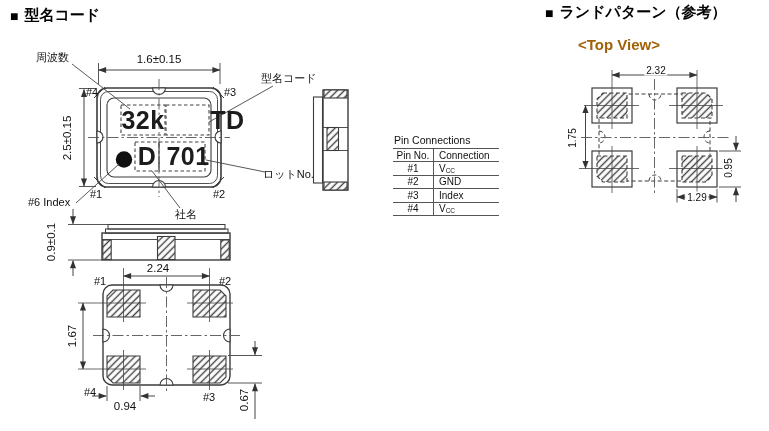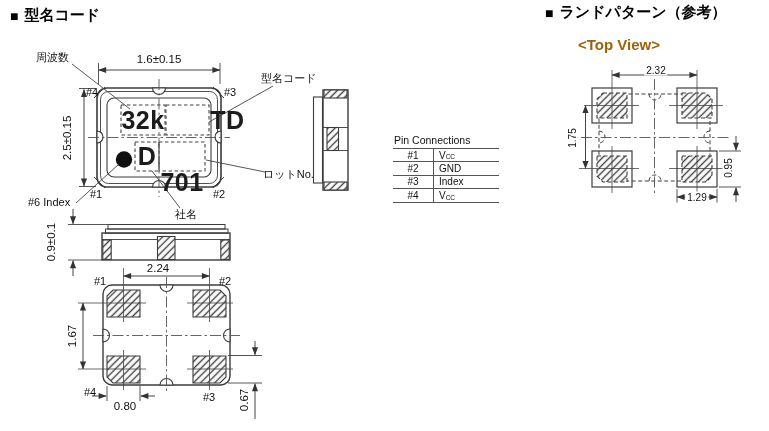--- a/index.html
+++ b/index.html
@@ -191,21 +191,21 @@
   </div>
   <div class="heading" style="left:545px;top:3px;">
     <span class="hm">■</span>
     <span class="ht">ランドパターン（参考）</span>
   </div>
   <div class="topview" style="left:578px;top:36px;">&lt;Top View&gt;</div>
 
   <div class="mark" style="left:121px;top:105px;width:44px;height:30px;">32k</div>
   <div class="mark" style="left:166px;top:105px;width:43px;height:30px;margin-left:40px;">TD</div>
   <div class="mark" style="left:135px;top:142px;width:24px;height:29px;">D</div>
-  <div class="mark" style="left:159px;top:142px;width:46px;height:29px;margin-top:26px;">701</div>
+  <div class="mark" style="left:165px;top:142px;width:46px;height:29px;">701</div>
 
   <div class="lbl" style="left:36px;top:51px;">周波数</div>
   <div class="lbl" style="left:261px;top:72px;">型名コード</div>
   <div class="lbl" style="left:263px;top:168px;">ロットNo.</div>
   <div class="lbl" style="left:175px;top:208px;">社名</div>
   <div class="lbl" style="left:28px;top:196px;">#6 Index</div>
 
   <div class="lbl" style="left:86px;top:86px;">#4</div>
   <div class="lbl" style="left:224px;top:86px;">#3</div>
   <div class="lbl" style="left:90px;top:188px;">#1</div>
@@ -214,32 +214,36 @@
   <div class="lbl" style="left:94px;top:275px;">#1</div>
   <div class="lbl" style="left:219px;top:275px;">#2</div>
   <div class="lbl" style="left:84px;top:386px;">#4</div>
   <div class="lbl" style="left:203px;top:391px;">#3</div>
 
   <div class="lbl dim c" style="left:159px;top:59px;">1.6±0.15</div>
   <div class="lbl dim v" style="left:67px;top:138px;">2.5±0.15</div>
   <div class="lbl dim v" style="left:51px;top:242px;">0.9±0.1</div>
   <div class="lbl dim c" style="left:158px;top:268px;">2.24</div>
   <div class="lbl dim v" style="left:72px;top:336px;">1.67</div>
-  <div class="lbl dim c" style="left:125px;top:406px;">0.80</div>
+  <div class="lbl dim c" style="left:125px;top:406px;">0.94</div>
   <div class="lbl dim v" style="left:244px;top:400px;">0.67</div>
 
   <div class="lbl dim10 c bg" style="left:656px;top:70px;">2.32</div>
   <div class="lbl dim10 v" style="left:572px;top:138px;">1.75</div>
   <div class="lbl dim10 v bg" style="left:728px;top:168px;">0.95</div>
   <div class="lbl dim10 c bg" style="left:697px;top:197px;">1.29</div>
 
   <div class="pt">
     <div class="pt-title">Pin Connections</div>
     <div class="pt-table">
       <div class="pt-row">
+        <div class="pt-c1">Pin No.</div>
+        <div class="pt-c2">Connection</div>
+      </div>
+      <div class="pt-row">
         <div class="pt-c1">#1</div>
         <div class="pt-c2">
             <span>V</span>
             <span class="vsub">CC</span>
           </div>
       </div>
       <div class="pt-row">
         <div class="pt-c1">#2</div>
         <div class="pt-c2">
             <span>GND</span>

